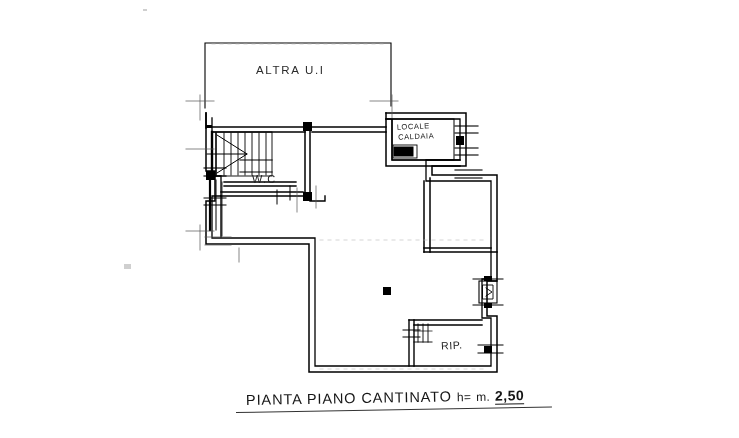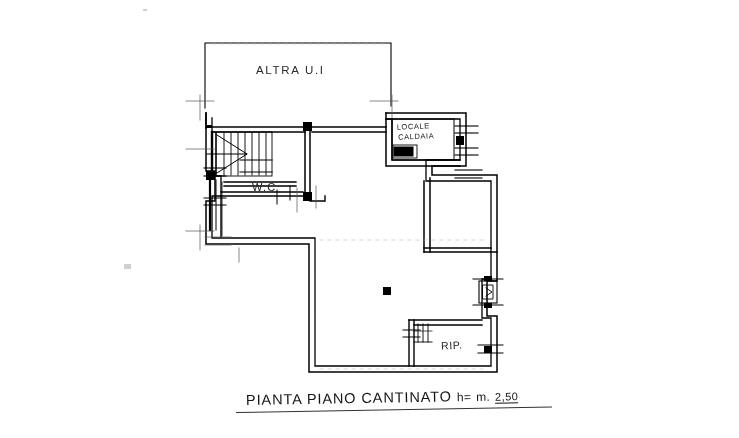--- a/index.html
+++ b/index.html
@@ -34,21 +34,21 @@
   
   #label-altra-ui {
     left: 256px;
     top: 64px;
     font-size: 11.5px;
     letter-spacing: 1.7px;
     color: #2b2b2b;
   }
   #label-wc {
     left: 252px;
-    top: 181px;
+    top: 173px;
     font-size: 11px;
     letter-spacing: 1.2px;
     color: #222;
   }
   #label-rip {
     left: 441px;
     top: 339px;
     font-size: 10.5px;
     letter-spacing: 0.6px;
     color: #222;
@@ -76,22 +76,22 @@
     letter-spacing: 0.9px;
     color: #161616;
     transform: rotate(-1deg);
     transform-origin: left center;
   }
   #caption .h {
     font-size: 12px;
     letter-spacing: 0.3px;
   }
   #caption .val {
-    font-size: 11px;
-    font-weight: normal;
+    font-size: 14px;
+    font-weight: bold;
     letter-spacing: 0.5px;
     border-bottom: 1.4px solid #161616;
     padding-bottom: 0px;
   }
   #caption-rule {
     position: absolute;
     left: 236px;
     top: 412px;
     width: 316px;
     height: 0;

